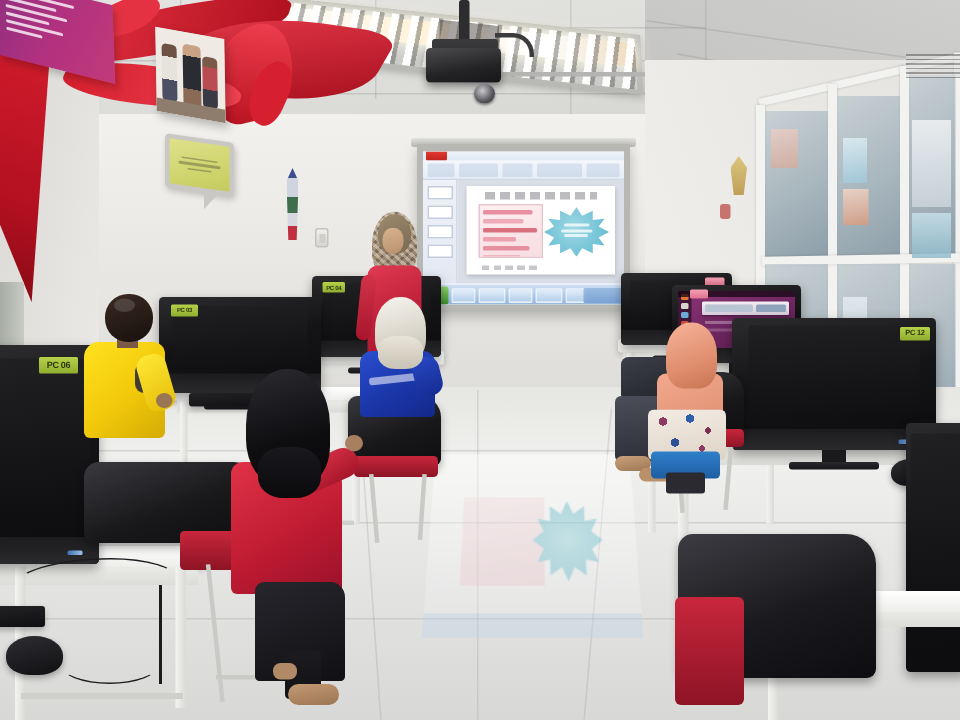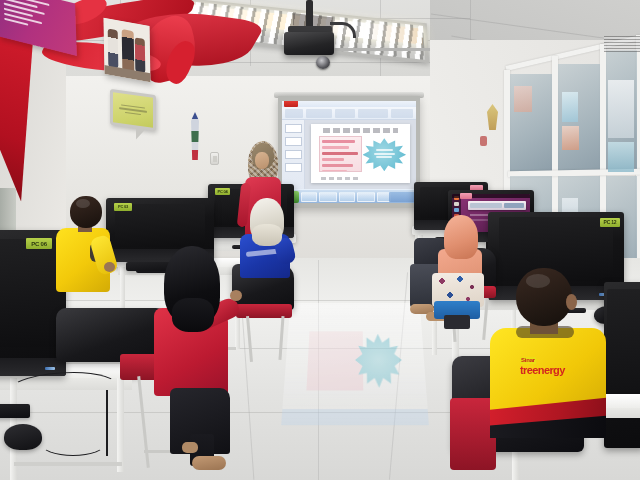--- a/index.html
+++ b/index.html
@@ -935,28 +935,14 @@
     <div id="sb-arm"></div>
     <div id="sb-hand"></div>
     <div id="sb-pants"></div>
     <div id="sb-shin"></div>
     <div id="sb-foot2"></div>
     <div id="sb-foot"></div>
     <div id="sb-hijab"></div>
     <div id="sb-hijab2"></div>
   </div>
 
-  <div class="person" id="stu-yellow2">
-    <div id="sy2-body"></div>
-    <div id="sy2-band"></div>
-    <div id="sy2-band2"></div>
-    <div id="sy2-logo">
-      <div class="l1">Sinar</div>
-      <div class="l2">treenergy</div>
-    </div>
-    <div id="sy2-collar"></div>
-    <div id="sy2-neck"></div>
-    <div id="sy2-head"></div>
-    <div id="sy2-hairshine"></div>
-    <div id="sy2-ear"></div>
-  </div>
 
 </div>
 
 </body></html>

